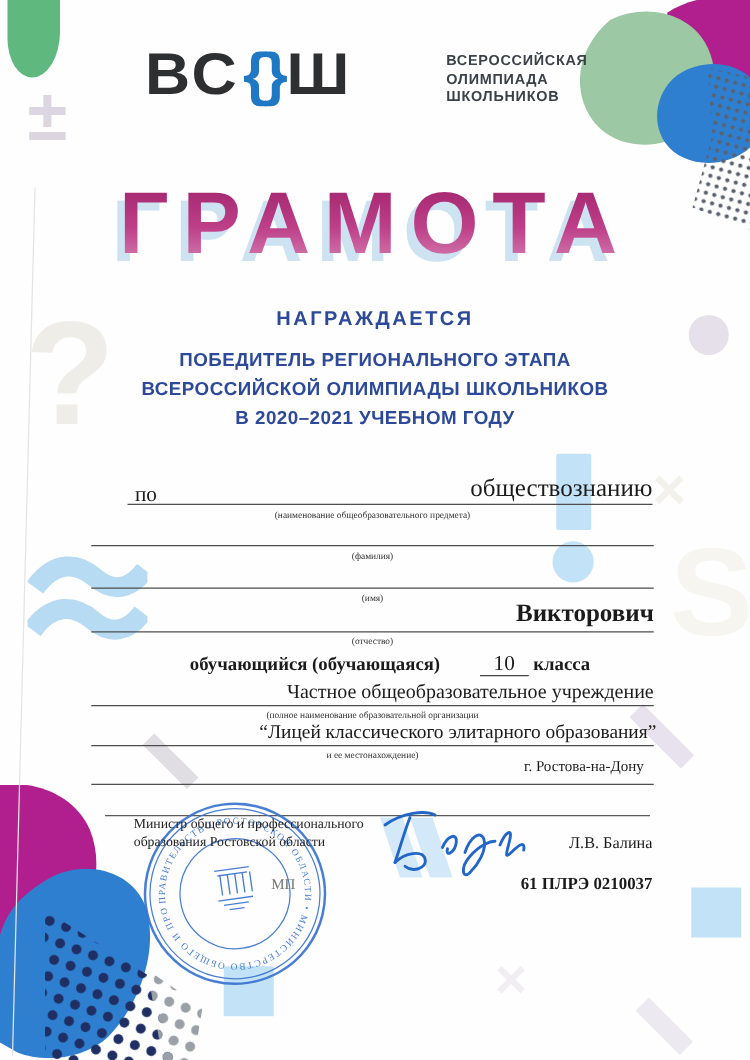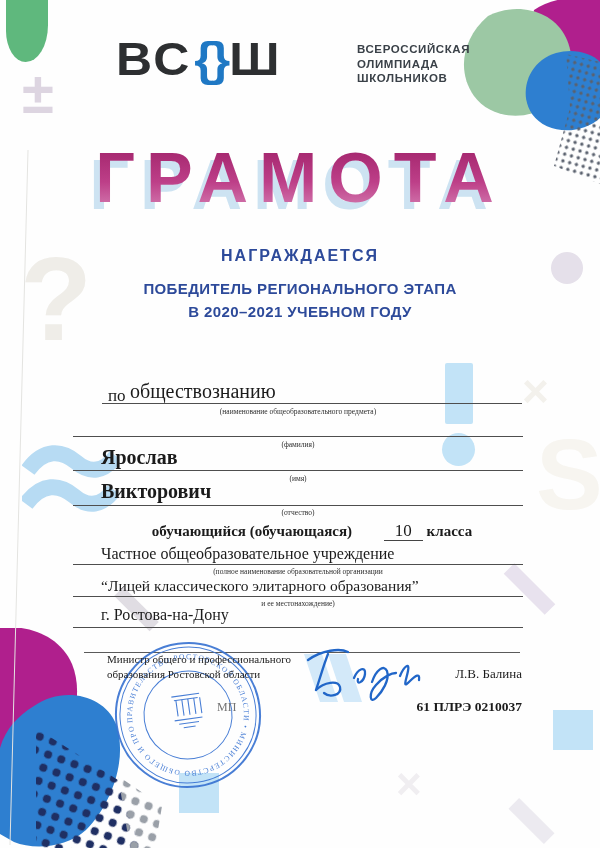--- a/index.html
+++ b/index.html
@@ -47,21 +47,21 @@
   }
 
   
   .blue{color:#2d4a9a;font-weight:bold;text-align:center;z-index:2;}
   .award-label{left:0;right:0;top:247px;font-size:16px;letter-spacing:2px;}
   .award-lines{left:0;right:0;top:277px;font-size:15px;letter-spacing:0.4px;line-height:23px;}
 
   
   .serif{font-family:"Liberation Serif",serif;color:#1b1b1b;margin-left:28px;}
   .fline{position:absolute;border-top:1px solid #4e4e4e;z-index:2;}
-  .fval{position:absolute;text-align:left;z-index:2;white-space:nowrap;}
+  .fval{position:absolute;text-align:right;z-index:2;white-space:nowrap;}
   .fcap{position:absolute;left:73px;right:77px;text-align:center;font-size:7.5px;color:#2e2e2e;
         z-index:2;font-family:"Liberation Serif",serif;}
   .grade-line{left:73px;right:77px;top:521px;text-align:center;font-size:15px;font-weight:bold;}
   .grade-val{font-size:17px;font-weight:normal;border-bottom:1px solid #444;padding:0 11px;}
 
   
   .sig-line{left:84px;right:80px;top:652px;border-top:1px solid #5a5a5a;z-index:2;}
   .signer-title{left:79px;top:652px;width:185px;font-size:11px;line-height:1.35;z-index:4;color:#222;}
   .mp-label{left:189px;top:700px;font-size:12px;color:#737373;z-index:4;text-align:right;}
   .signer-name{right:78px;top:666px;font-size:13px;z-index:3;text-align:right;}
@@ -140,33 +140,33 @@
   </div>
 
   <div class="abs blue award-label">НАГРАЖДАЕТСЯ</div>
 
   <div class="abs title">
     <span class="t-sh">ГРАМОТА</span>
     <span class="t-main">ГРАМОТА</span>
   </div>
   <div class="abs blue award-lines">
     <div>ПОБЕДИТЕЛЬ РЕГИОНАЛЬНОГО ЭТАПА</div>
+    <div>ВСЕРОССИЙСКОЙ ОЛИМПИАДЫ ШКОЛЬНИКОВ</div>
     <div>В 2020–2021 УЧЕБНОМ ГОДУ</div>
   </div>
 
   <div class="abs serif" style="left:80px;top:386px;font-size:17px;z-index:2;">по</div>
 
   <div class="fval serif" style="left:102px;right:78px;top:380px;font-size:20px;">обществознанию</div>
   <div class="fline" style="left:102px;right:78px;top:403px;"></div>
   <div class="fcap" style="top:407px;">(наименование общеобразовательного предмета)</div>
 
   <div class="fline" style="left:73px;right:77px;top:436px;"></div>
   <div class="fcap" style="top:440px;">(фамилия)</div>
 
-  <div class="fval serif" style="left:73px;right:77px;top:446px;font-size:20px;font-weight:bold;">Ярослав</div>
   <div class="fline" style="left:73px;right:77px;top:470px;"></div>
   <div class="fcap" style="top:474px;">(имя)</div>
 
   <div class="fval serif" style="left:73px;right:77px;top:480px;font-size:20px;font-weight:bold;">Викторович</div>
   <div class="fline" style="left:73px;right:77px;top:505px;"></div>
   <div class="fcap" style="top:508px;">(отчество)</div>
 
   <div class="abs serif grade-line">
     <span>обучающийся (обучающаяся)</span>
     <span class="grade-val serif">10</span>
@@ -174,21 +174,21 @@
   </div>
 
   <div class="fval serif" style="left:73px;right:77px;top:545px;font-size:16px;">Частное общеобразовательное учреждение</div>
   <div class="fline" style="left:73px;right:77px;top:564px;"></div>
   <div class="fcap" style="top:567px;">(полное наименование образовательной организации</div>
 
   <div class="fval serif" style="left:73px;right:75px;top:577px;font-size:15.5px;">“Лицей классического элитарного образования”</div>
   <div class="fline" style="left:73px;right:77px;top:596px;"></div>
   <div class="fcap" style="top:599px;">и ее местонахождение)</div>
 
-  <div class="fval serif" style="left:73px;right:75px;top:606px;font-size:16px;">г. Ростова-на-Дону</div>
+  <div class="fval serif" style="left:73px;right:85px;top:606px;font-size:12px;">г. Ростова-на-Дону</div>
   <div class="fline" style="left:73px;right:77px;top:627px;"></div>
 
   <div class="abs sig-line"></div>
 
   <svg class="abs stamp" width="156" height="156" viewBox="0 0 156 156">
     <g fill="none" stroke="#3a74d2">
       <circle cx="78" cy="78" r="72" stroke-width="2"></circle>
       <circle cx="78" cy="78" r="68" stroke-width="1"></circle>
       <circle cx="78" cy="78" r="44" stroke-width="1"></circle>
     </g>

